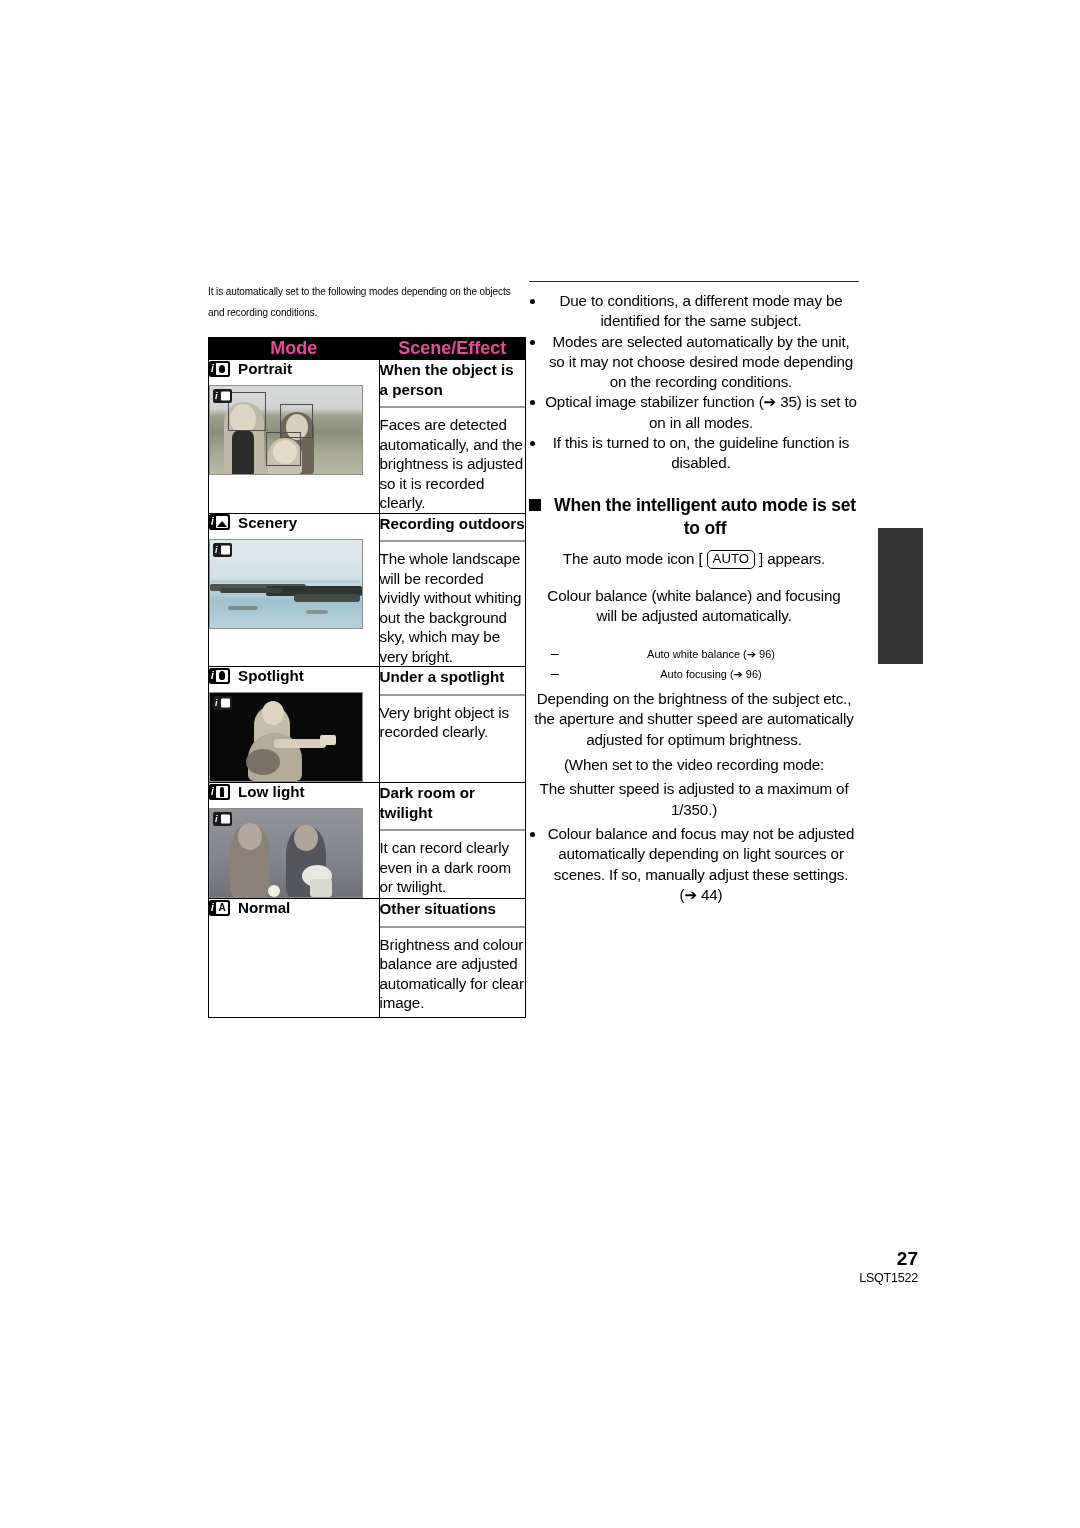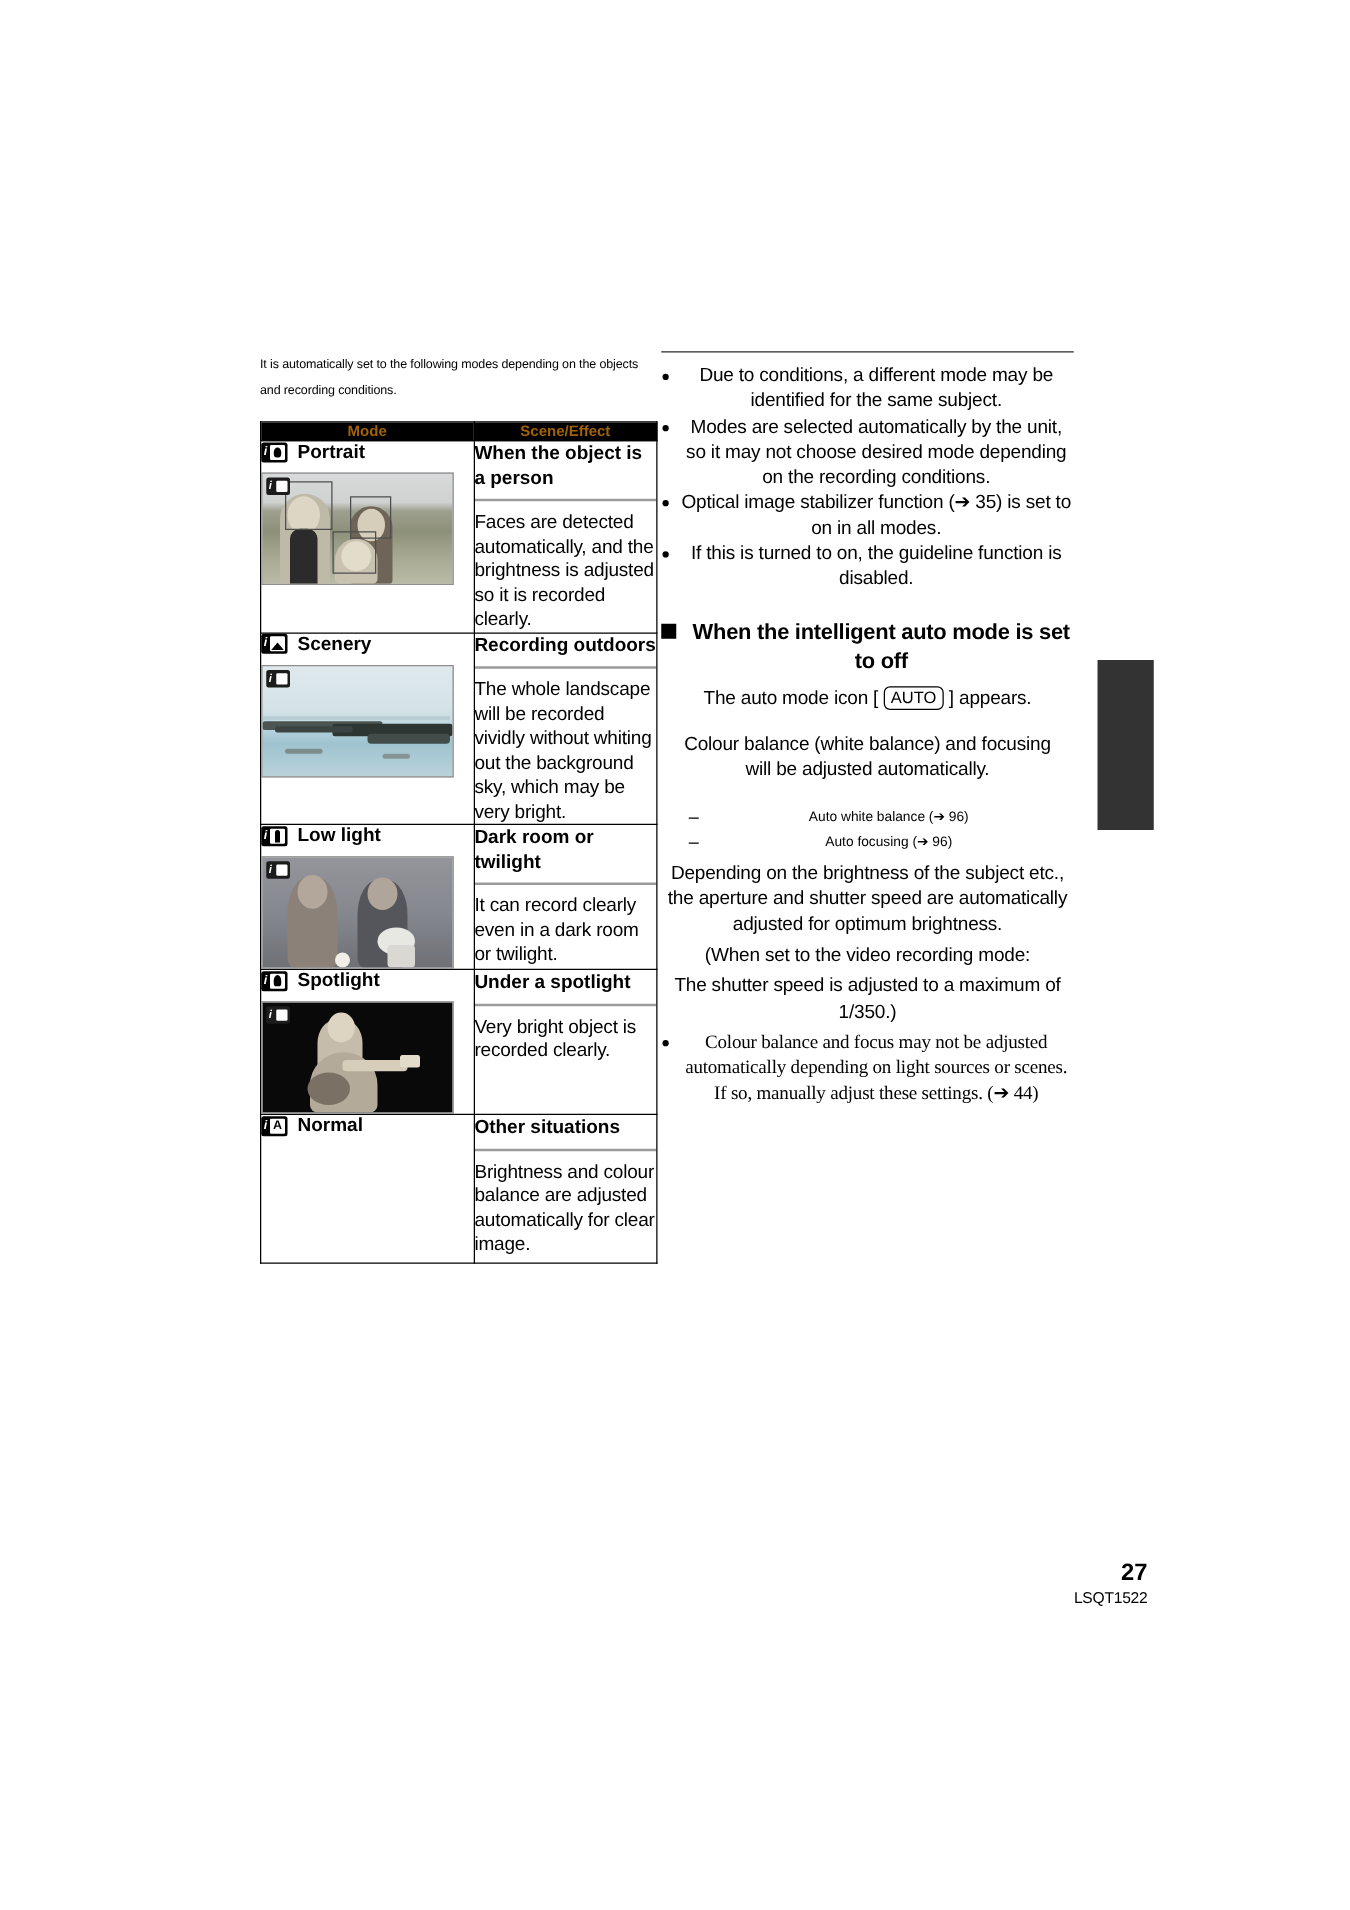--- a/index.html
+++ b/index.html
@@ -47,22 +47,22 @@
   .mode-table td, .mode-table th {
     border: 1.1px solid #000;
     vertical-align: top;
     padding: 0;
   }
   .col-mode   { width: 170px; }
   .col-effect { width: 146px; }
 
   .thead-cell {
     background: #000;
-    color: #a16207;
-    font-size: 12px;
+    color: #ec4899;
+    font-size: 18px;
     font-weight: bold;
     text-align: center;
     padding: 5px 0 6px 0;
     border: 1.1px solid #000;
   }
   .thead-cell.sep { border-left: 1.6px solid #fff; }
 
   .mode-cell { padding: 7px 8px 10px 8px; }
   .effect-cell { padding: 7px 9px 10px 9px; }
 
@@ -448,20 +448,47 @@
             <div class="effect-head">Recording outdoors</div>
             <hr class="effect-rule">
             <div class="effect-body">The whole landscape will be recorded vividly without whiting out the background sky, which may be very bright.</div>
           </td>
         </tr>
 
         <tr>
           <td class="mode-cell">
             <div class="mode-row-label">
               <span class="mode-icon">
+                  <span class="glyph spotlight"></span>
+                </span>
+              <span>Spotlight</span>
+            </div>
+            <div class="thumb">
+              <div class="scene-spotlight">
+                <div class="sl-person" style="left:44px;top:14px;width:36px;height:46px;background:#c5bcab;"></div>
+                <div class="sl-person" style="left:52px;top:8px;width:22px;height:24px;background:#ded4c2;border-radius:50%;"></div>
+                <div class="sl-person" style="left:38px;top:40px;width:54px;height:48px;background:#b3aa99;border-radius:26px 26px 6px 6px;"></div>
+                <div class="sl-guitar" style="left:36px;top:56px;width:34px;height:26px;background:#7a7164;border-radius:50%;"></div>
+                <div class="sl-guitar" style="left:64px;top:46px;width:52px;height:9px;background:#d6cdbb;border-radius:3px;"></div>
+                <div class="sl-guitar" style="left:110px;top:42px;width:16px;height:10px;background:#e4dccb;border-radius:2px;"></div>
+              </div>
+              <span class="osd"></span>
+            </div>
+          </td>
+          <td class="effect-cell">
+            <div class="effect-head">Under a spotlight</div>
+            <hr class="effect-rule">
+            <div class="effect-body">Very bright object is recorded clearly.</div>
+          </td>
+        </tr>
+
+        <tr>
+          <td class="mode-cell">
+            <div class="mode-row-label">
+              <span class="mode-icon">
                   <span class="glyph lowlight"></span>
                 </span>
               <span>Low light</span>
             </div>
             <div class="thumb">
               <div class="scene-lowlight">
                 <div class="ll-person" style="left:20px;top:16px;width:40px;height:72px;background:#8b8179;"></div>
                 <div class="ll-person" style="left:28px;top:14px;width:24px;height:27px;background:#b3a79c;border-radius:50%;"></div>
                 <div class="ll-person" style="left:76px;top:18px;width:40px;height:70px;background:#55565c;"></div>
                 <div class="ll-person" style="left:84px;top:16px;width:24px;height:26px;background:#b0a59a;border-radius:50%;"></div>
@@ -473,47 +500,20 @@
             </div>
           </td>
           <td class="effect-cell">
             <div class="effect-head">Dark room or twilight</div>
             <hr class="effect-rule">
             <div class="effect-body">It can record clearly even in a dark room or twilight.</div>
           </td>
         </tr>
 
         <tr>
-          <td class="mode-cell">
-            <div class="mode-row-label">
-              <span class="mode-icon">
-                  <span class="glyph spotlight"></span>
-                </span>
-              <span>Spotlight</span>
-            </div>
-            <div class="thumb">
-              <div class="scene-spotlight">
-                <div class="sl-person" style="left:44px;top:14px;width:36px;height:46px;background:#c5bcab;"></div>
-                <div class="sl-person" style="left:52px;top:8px;width:22px;height:24px;background:#ded4c2;border-radius:50%;"></div>
-                <div class="sl-person" style="left:38px;top:40px;width:54px;height:48px;background:#b3aa99;border-radius:26px 26px 6px 6px;"></div>
-                <div class="sl-guitar" style="left:36px;top:56px;width:34px;height:26px;background:#7a7164;border-radius:50%;"></div>
-                <div class="sl-guitar" style="left:64px;top:46px;width:52px;height:9px;background:#d6cdbb;border-radius:3px;"></div>
-                <div class="sl-guitar" style="left:110px;top:42px;width:16px;height:10px;background:#e4dccb;border-radius:2px;"></div>
-              </div>
-              <span class="osd"></span>
-            </div>
-          </td>
-          <td class="effect-cell">
-            <div class="effect-head">Under a spotlight</div>
-            <hr class="effect-rule">
-            <div class="effect-body">Very bright object is recorded clearly.</div>
-          </td>
-        </tr>
-
-        <tr>
           <td class="mode-cell" style="height:118px;">
             <div class="mode-row-label">
               <span class="mode-icon">
                   <span class="glyph normal"></span>
                 </span>
               <span>Normal</span>
             </div>
           </td>
           <td class="effect-cell">
             <div class="effect-head">Other situations</div>
@@ -550,21 +550,21 @@
 
     <ul class="dash-list">
       <li>Auto white balance (➔ 96)</li>
       <li>Auto focusing (➔ 96)</li>
     </ul>
 
     <p class="body-para" style="margin:5px;">Depending on the brightness of the subject etc., the aperture and shutter speed are automatically adjusted for optimum brightness.</p>
     <p class="body-para" style="margin:0;">(When set to the video recording mode:</p>
     <p class="body-para" style="margin:4px;">The shutter speed is adjusted to a maximum of 1/350.)</p>
 
-    <ul class="bullets" style="margin-top:1px;font-family:Liberation Serif, serif;">
+    <ul class="bullets" style="margin-top:1px;">
       <li>Colour balance and focus may not be adjusted automatically depending on light sources or scenes. If so, manually adjust these settings. (➔ 44)</li>
     </ul>
   </div>
 
   <div id="side-tab"></div>
 
   <div id="footer">
     <div id="page-number">27</div>
     <div id="doc-code">LSQT1522</div>
   </div>

